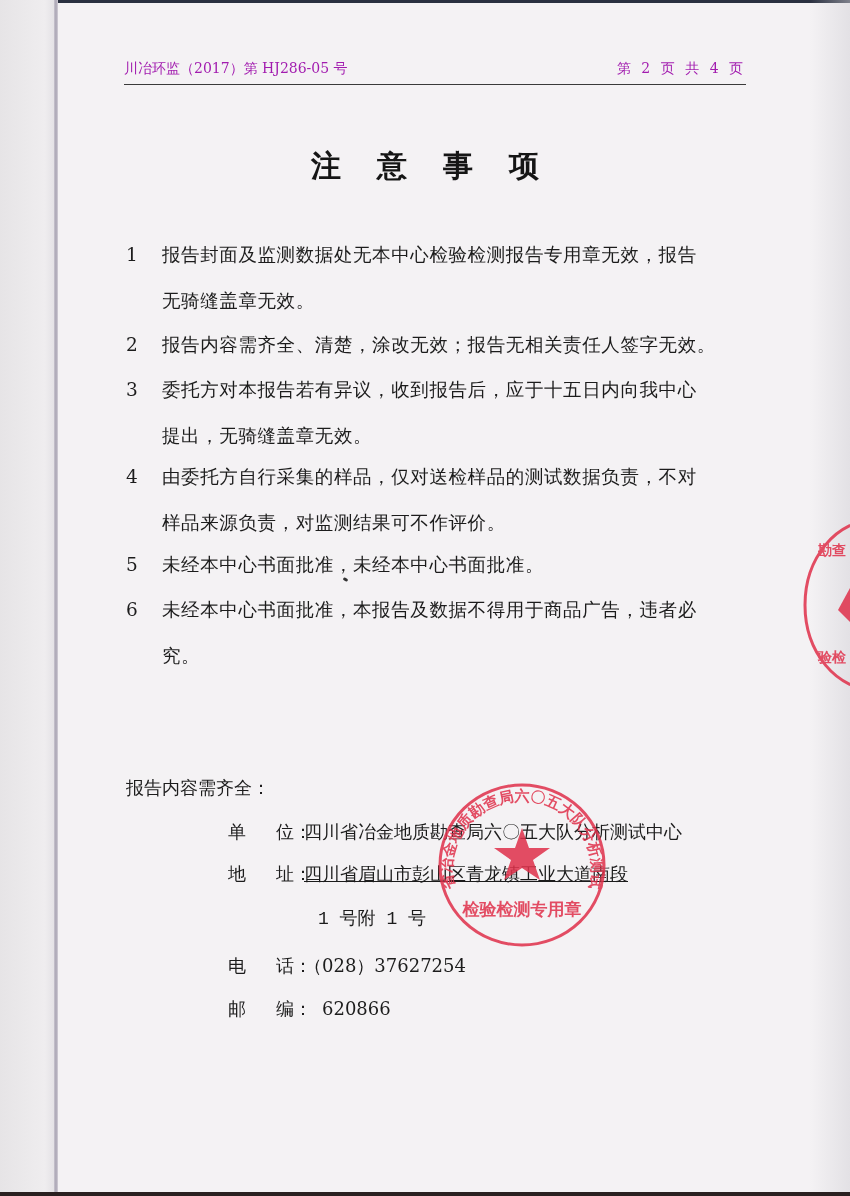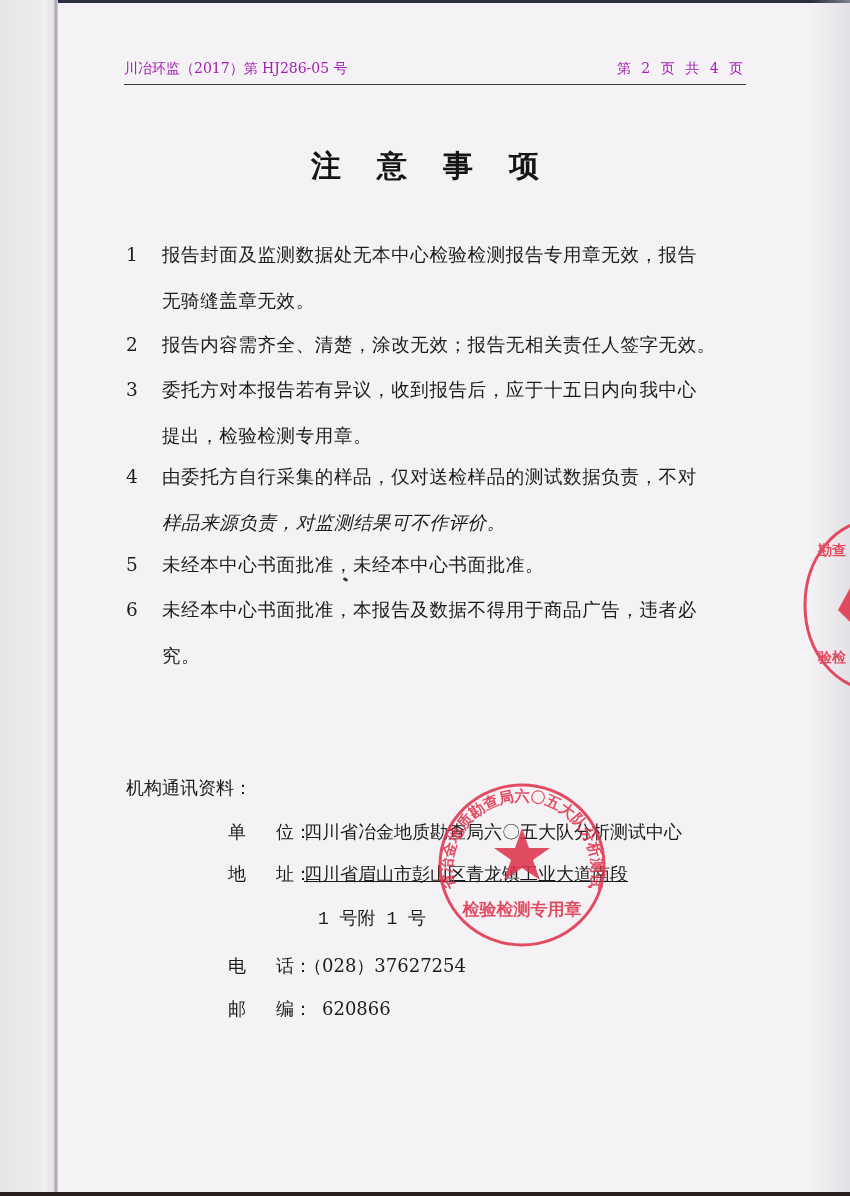--- a/index.html
+++ b/index.html
@@ -70,41 +70,41 @@
 
 <div class="item" style="top:335px;">
   <span class="num">2</span>
   <span class="text">报告内容需齐全、清楚，涂改无效；报告无相关责任人签字无效。</span>
 </div>
 
 <div class="item" style="top:380px;">
   <span class="num">3</span>
   <span class="text">委托方对本报告若有异议，收到报告后，应于十五日内向我中心</span>
 </div>
-<div class="cont" style="top:423px;">提出，检验检测专用章。</div>
+<div class="cont" style="top:423px;">提出，无骑缝盖章无效。</div>
 
 <div class="item" style="top:467px;">
   <span class="num">4</span>
   <span class="text">由委托方自行采集的样品，仅对送检样品的测试数据负责，不对</span>
 </div>
-<div class="cont" style="top:510px;font-style:italic;">样品来源负责，对监测结果可不作评价。</div>
+<div class="cont" style="top:510px;">样品来源负责，对监测结果可不作评价。</div>
 
 <div class="item" style="top:555px;">
   <span class="num">5</span>
   <span class="text">未经本中心书面批准，未经本中心书面批准。</span>
 </div>
 <div class="speck" style="left:343px; top:578px;"></div>
 
 <div class="item" style="top:600px;">
   <span class="num">6</span>
   <span class="text">未经本中心书面批准，本报告及数据不得用于商品广告，违者必</span>
 </div>
 <div class="cont" style="top:643px;">究。</div>
 
-<div class="contact-heading">机构通讯资料：</div>
+<div class="contact-heading">报告内容需齐全：</div>
 
 <div class="contact-row" style="top:820px;">
   <span class="label"><span class="c1">单</span><span>位：</span></span><span>四川省冶金地质勘查局六〇五大队分析测试中心</span>
 </div>
 
 <div class="contact-row" style="top:862px;text-decoration:underline;">
   <span class="label"><span class="c1">地</span><span>址：</span></span><span>四川省眉山市彭山区青龙镇工业大道南段</span>
 </div>
 <div class="contact-row" style="top:906px; left:318px;font-family:Liberation Mono, monospace;">1 号附 1 号</div>
 

